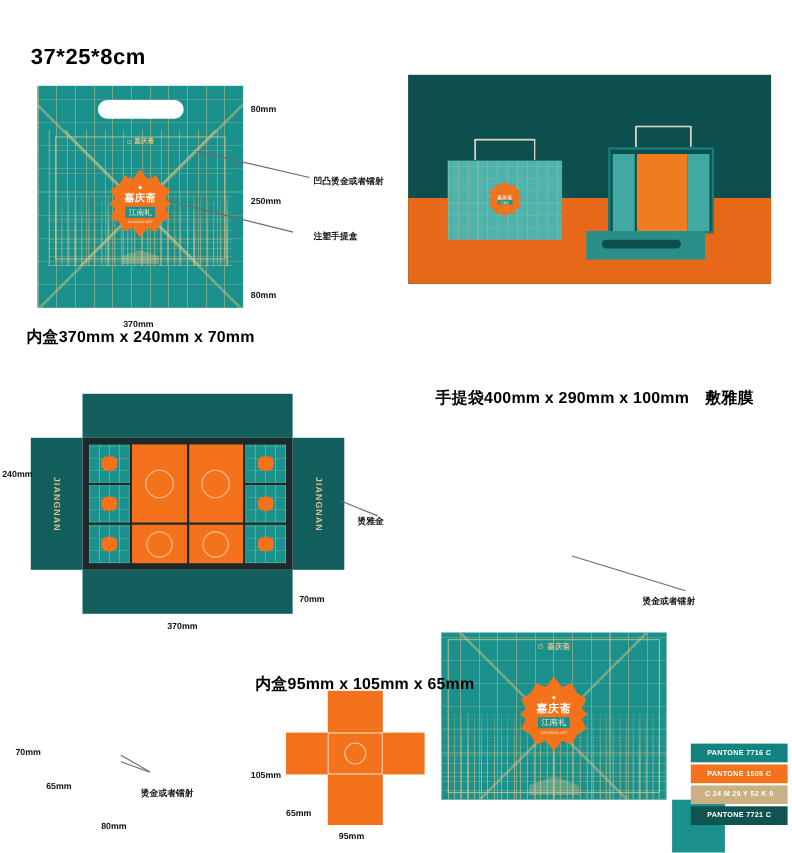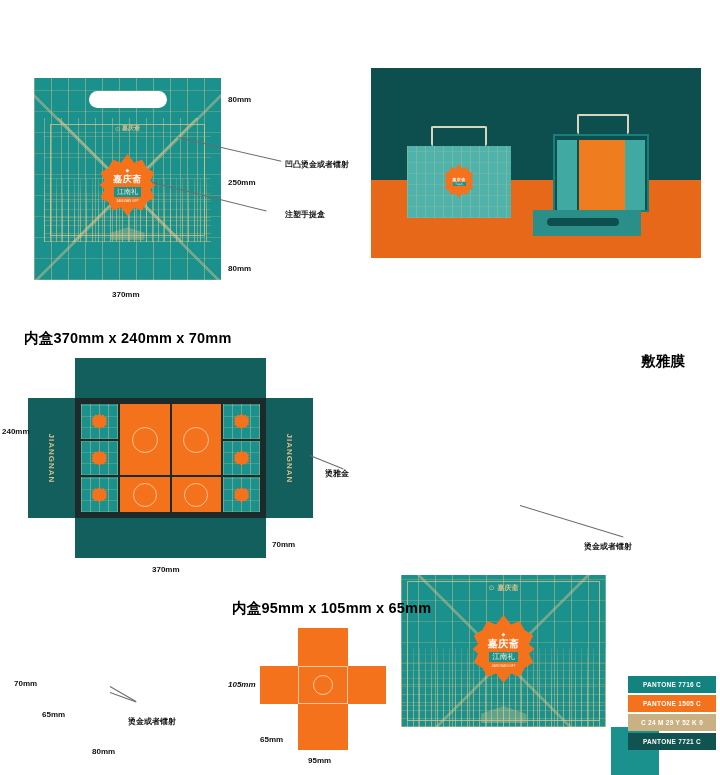--- a/index.html
+++ b/index.html
@@ -86,20 +86,21 @@
   .photo { position: absolute; overflow: hidden; background: #0d4f4e; }
   .photo-floor { position: absolute; left:0; right:0; bottom:0; height: 41%; background:#e8681a; }
   .pbox { position: absolute; }
   .handle-bar { position:absolute; border:2px solid #d9d6c0; border-bottom:none; border-radius:2px; }
 </style>
 </head>
 <body>
 
 <div class="page">
 
+  <div class="abs h1" style="left:28px; top:41px;">37*25*8cm</div>
 
   <div class="abs teal" style="left:34px; top:78px; width:187px; height:202px;">
     <div class="artline"></div>
 
     <div class="abs" style="left:55px; top:13px; width:78px; height:17px; background:#ffffff; border-radius:9px;"></div>
 
     <div class="abs" style="left:10px; top:40px; right:10px; height:124px; overflow:hidden;">
       <div class="artline"></div>
       <div class="skyline"></div>
       <div class="frame-border"></div>
@@ -146,21 +147,21 @@
       <div class="abs" style="left:2px; top:4px; width:20px; height:70px; background:#3fa9a2;"></div>
       <div class="abs" style="right:2px; top:4px; width:20px; height:70px; background:#3fa9a2;"></div>
       <div class="abs" style="left:24px; top:4px; width:46px; height:70px; background:#f07c20;"></div>
     </div>
     <div class="handle-bar" style="left:206px; top:46px; width:52px; height:20px;"></div>
     <div class="pbox" style="left:162px; top:142px; width:108px; height:26px; background:#2a8f89;">
       <div class="abs" style="left:14px; top:8px; width:72px; height:8px; background:#0d4f4e; border-radius:4px;"></div>
     </div>
   </div>
 
-  <div class="abs h2" style="left:24px; top:297px;margin-top:32px;">内盒370mm x 240mm x 70mm</div>
+  <div class="abs h2" style="left:24px; top:297px;">内盒370mm x 240mm x 70mm</div>
 
   <div class="abs teal-dark" style="left:75px; top:358px; width:191px; height:40px;"></div>
   <div class="abs teal-dark" style="left:75px; top:518px; width:191px; height:40px;"></div>
   <div class="abs teal-dark" style="left:28px; top:398px; width:47px; height:120px; display:flex; align-items:center; justify-content:center;">
     <span class="gold-txt" style="font-size:8px; font-weight:bold; letter-spacing:1px; transform:rotate(90deg);">JIANGNAN</span>
   </div>
   <div class="abs teal-dark" style="left:266px; top:398px; width:47px; height:120px; display:flex; align-items:center; justify-content:center;">
     <span class="gold-txt" style="font-size:8px; font-weight:bold; letter-spacing:1px; transform:rotate(90deg);">JIANGNAN</span>
   </div>
 
@@ -204,20 +205,21 @@
         </div>
     </div>
   </div>
 
   <div class="abs dim" style="left:2px; top:427px;">240mm</div>
   <div class="abs dim" style="left:272px; top:540px;">70mm</div>
   <div class="abs dim" style="left:152px; top:565px;">370mm</div>
   <div class="leader" style="left:310px; top:455px; width:36px; transform:rotate(22deg);"></div>
   <div class="abs anno" style="left:325px; top:468px;">烫雅金</div>
 
+  <div class="abs h2" style="left:396px; top:352px;">手提袋400mm x 290mm x 100mm</div>
   <div class="abs h2" style="left:641px; top:352px;">敷雅膜</div>
 
   <div class="abs teal" style="left:401px; top:373px; width:205px; height:152px;">
     <div class="artline"></div>
     <div class="skyline"></div>
     <div class="frame-border"></div>
     <div class="abs" style="left:50%; top:8px; transform:translateX(-50%); display:flex; align-items:center; gap:3px;">
       <span class="gold-txt" style="font-size:7px;">⊙</span>
       <span class="gold-txt" style="font-size:7px; font-weight:bold;">嘉庆斋</span>
     </div>
@@ -238,29 +240,29 @@
   <div class="abs anno" style="left:584px; top:541px;">烫金或者镭射</div>
 
 
   <div class="abs dim" style="left:14px; top:679px;">70mm</div>
   <div class="abs dim" style="left:42px; top:710px;">65mm</div>
   <div class="abs dim" style="left:92px; top:747px;">80mm</div>
   <div class="leader" style="left:110px; top:686px; width:30px; transform:rotate(30deg);"></div>
   <div class="leader" style="left:110px; top:692px; width:28px; transform:rotate(20deg);"></div>
   <div class="abs anno" style="left:128px; top:716px;">烫金或者镭射</div>
 
-  <div class="abs h2" style="left:232px; top:599px;">内盒95mm x 105mm x 65mm</div>
+  <div class="abs h2" style="left:232px; top:612px;">内盒95mm x 105mm x 65mm</div>
   <div class="abs orange" style="left:298px; top:628px; width:50px; height:38px;"></div>
   <div class="abs orange" style="left:298px; top:704px; width:50px; height:46px;"></div>
   <div class="abs orange" style="left:260px; top:666px; width:38px; height:38px;"></div>
   <div class="abs orange" style="left:348px; top:666px; width:38px; height:38px;"></div>
   <div class="abs orange" style="left:298px; top:666px; width:50px; height:38px; display:flex; align-items:center; justify-content:center; outline:1px solid rgba(255,255,255,.6); outline-offset:-1px;">
     <div style="width:20px; height:20px; border:1.3px solid rgba(255,255,255,.6); border-radius:50%;"></div>
   </div>
-  <div class="abs dim" style="left:228px; top:680px;font-style:italic;">105mm</div>
+  <div class="abs dim" style="left:228px; top:700px;">105mm</div>
   <div class="abs dim" style="left:260px; top:735px;">65mm</div>
   <div class="abs dim" style="left:308px; top:756px;">95mm</div>
 
   <div class="abs" style="left:628px; top:676px; display:flex; flex-direction:column; gap:2px;">
     <div class="swatch" style="background: rgb(19, 131, 127); color: rgb(255, 255, 255);">
         <span>PANTONE 7716 C</span>
       </div>
     <div class="swatch" style="background: rgb(244, 114, 27); color: rgb(255, 255, 255);">
         <span>PANTONE 1505 C</span>
       </div>

